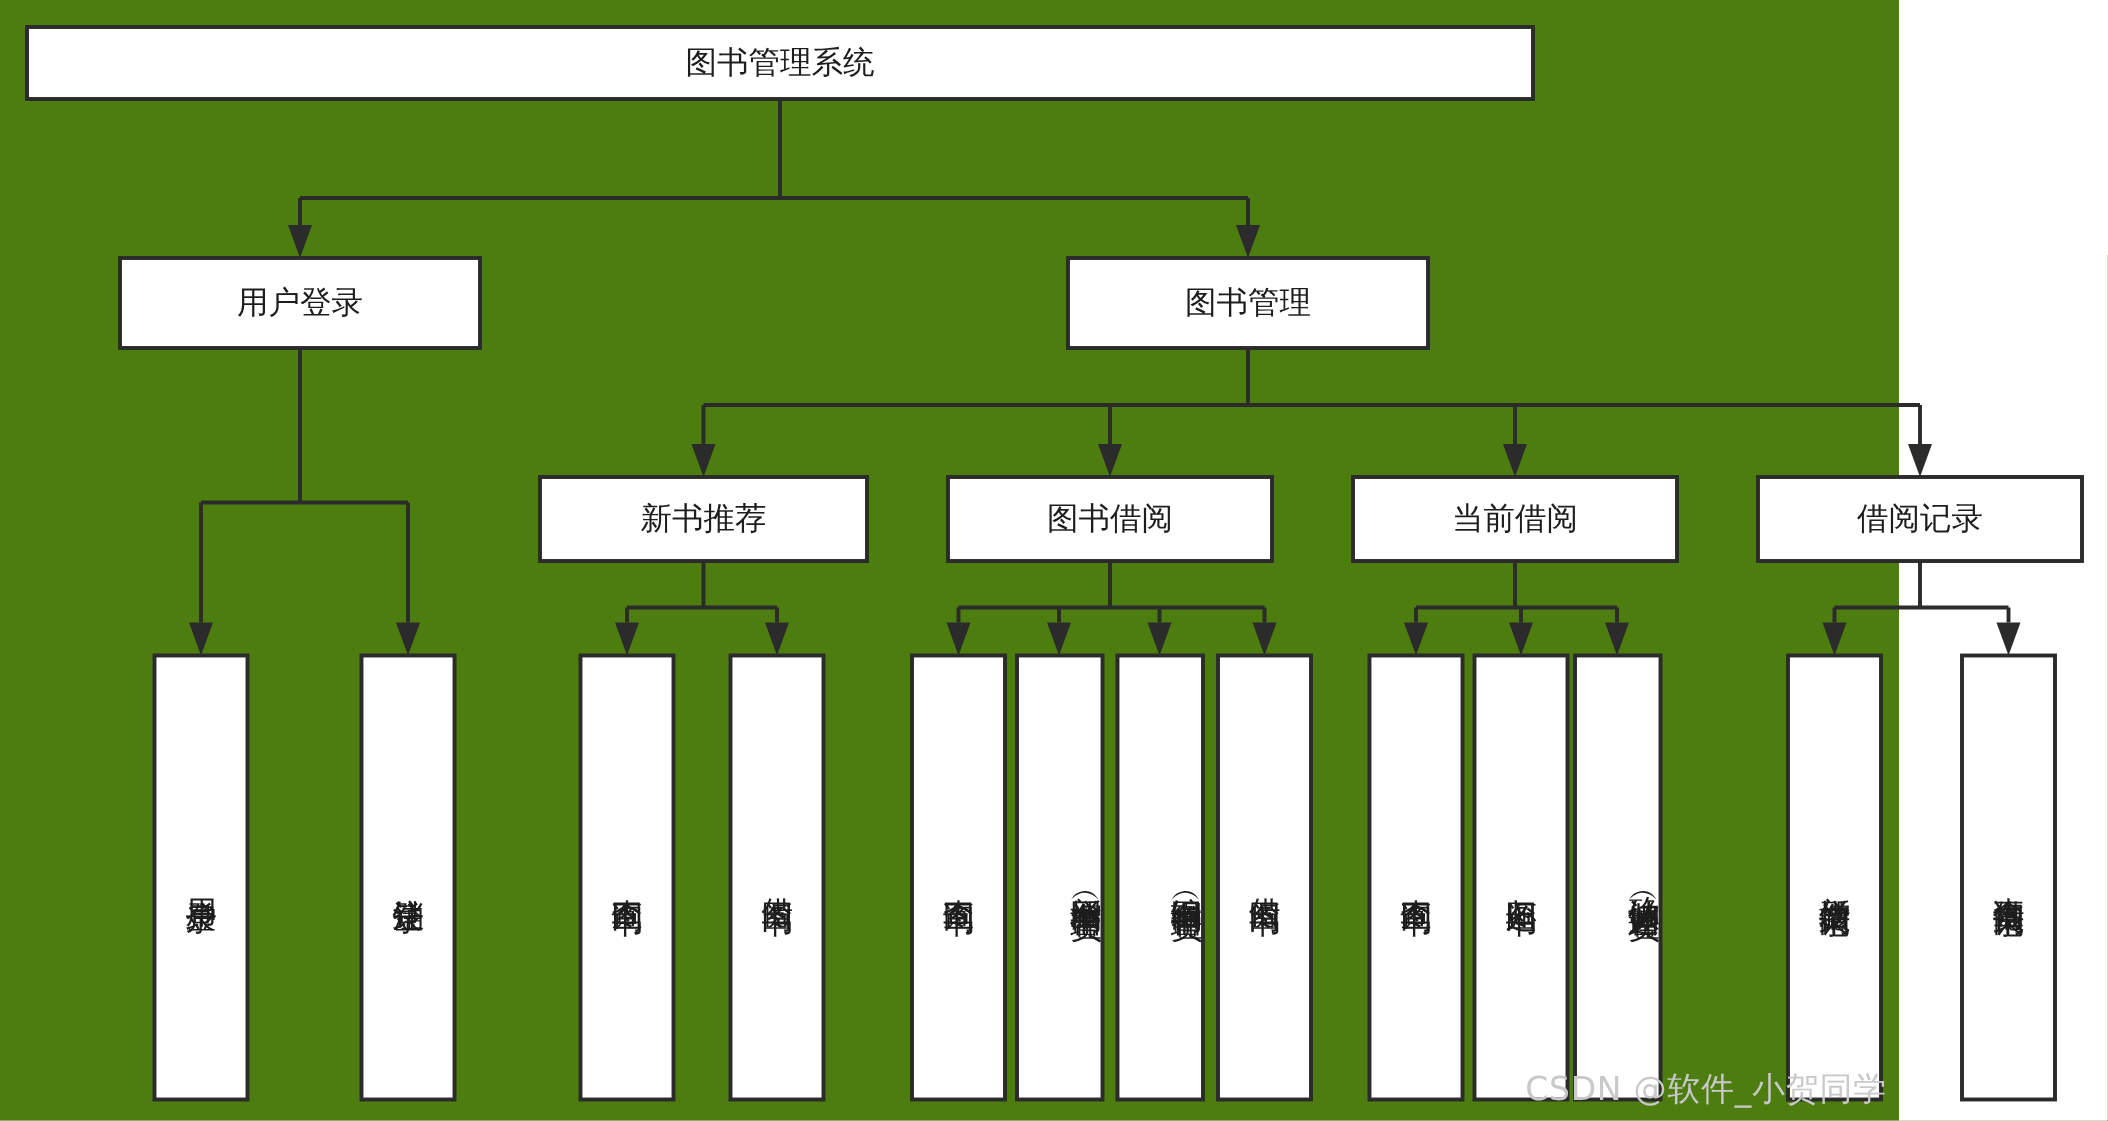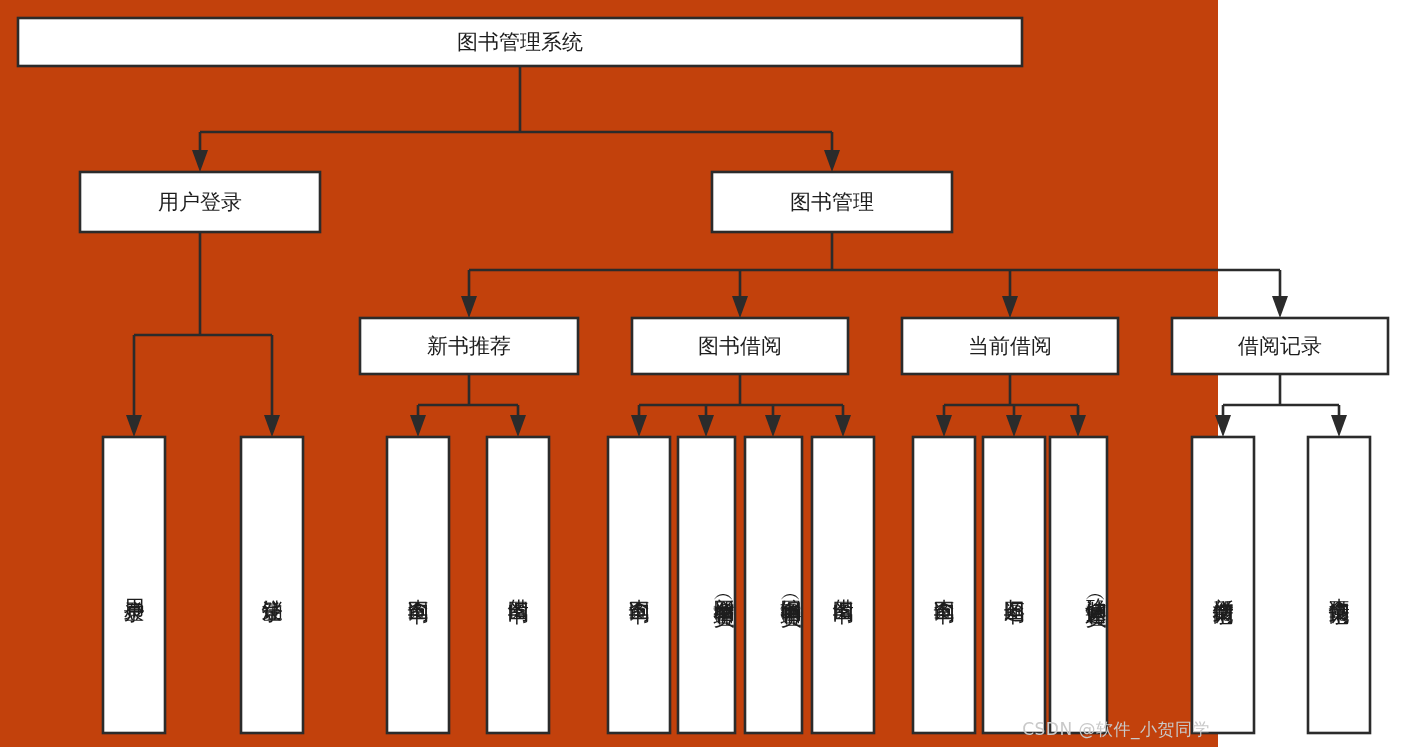--- a/index.html
+++ b/index.html
@@ -10,21 +10,22 @@
   body {
     width: 1405px;
     height: 747px;
     font-family: "DejaVu Sans", "Liberation Sans", sans-serif;
     overflow: hidden;
   }
   #diagram-root {
     position: relative;
     width: 1218px;
     height: 747px;
-    background: #c2410c;
+    background: #4d7c0f;
+    padding-left: 48px;
   }
   svg.diagram-svg {
     position: absolute;
     left: 0;
     top: 0;
     width: 1405px;
     height: 747px;
   }
   .node-rect {
     fill: #ffffff;
@@ -59,21 +60,21 @@
     letter-spacing: 1.5px;
     text-align: center;
     white-space: nowrap;
     pointer-events: none;
   }
   .watermark {
     position: absolute;
     right: 8px;
     bottom: 6px;
     font-family: "DejaVu Sans", "Liberation Sans", sans-serif;
-    font-size: 17px;
+    font-size: 22px;
     color: #c9c9c9;
     white-space: nowrap;
     letter-spacing: 0.5px;
   }
 </style>
 </head>
 <body>
 
 <div id="diagram-root">
 

